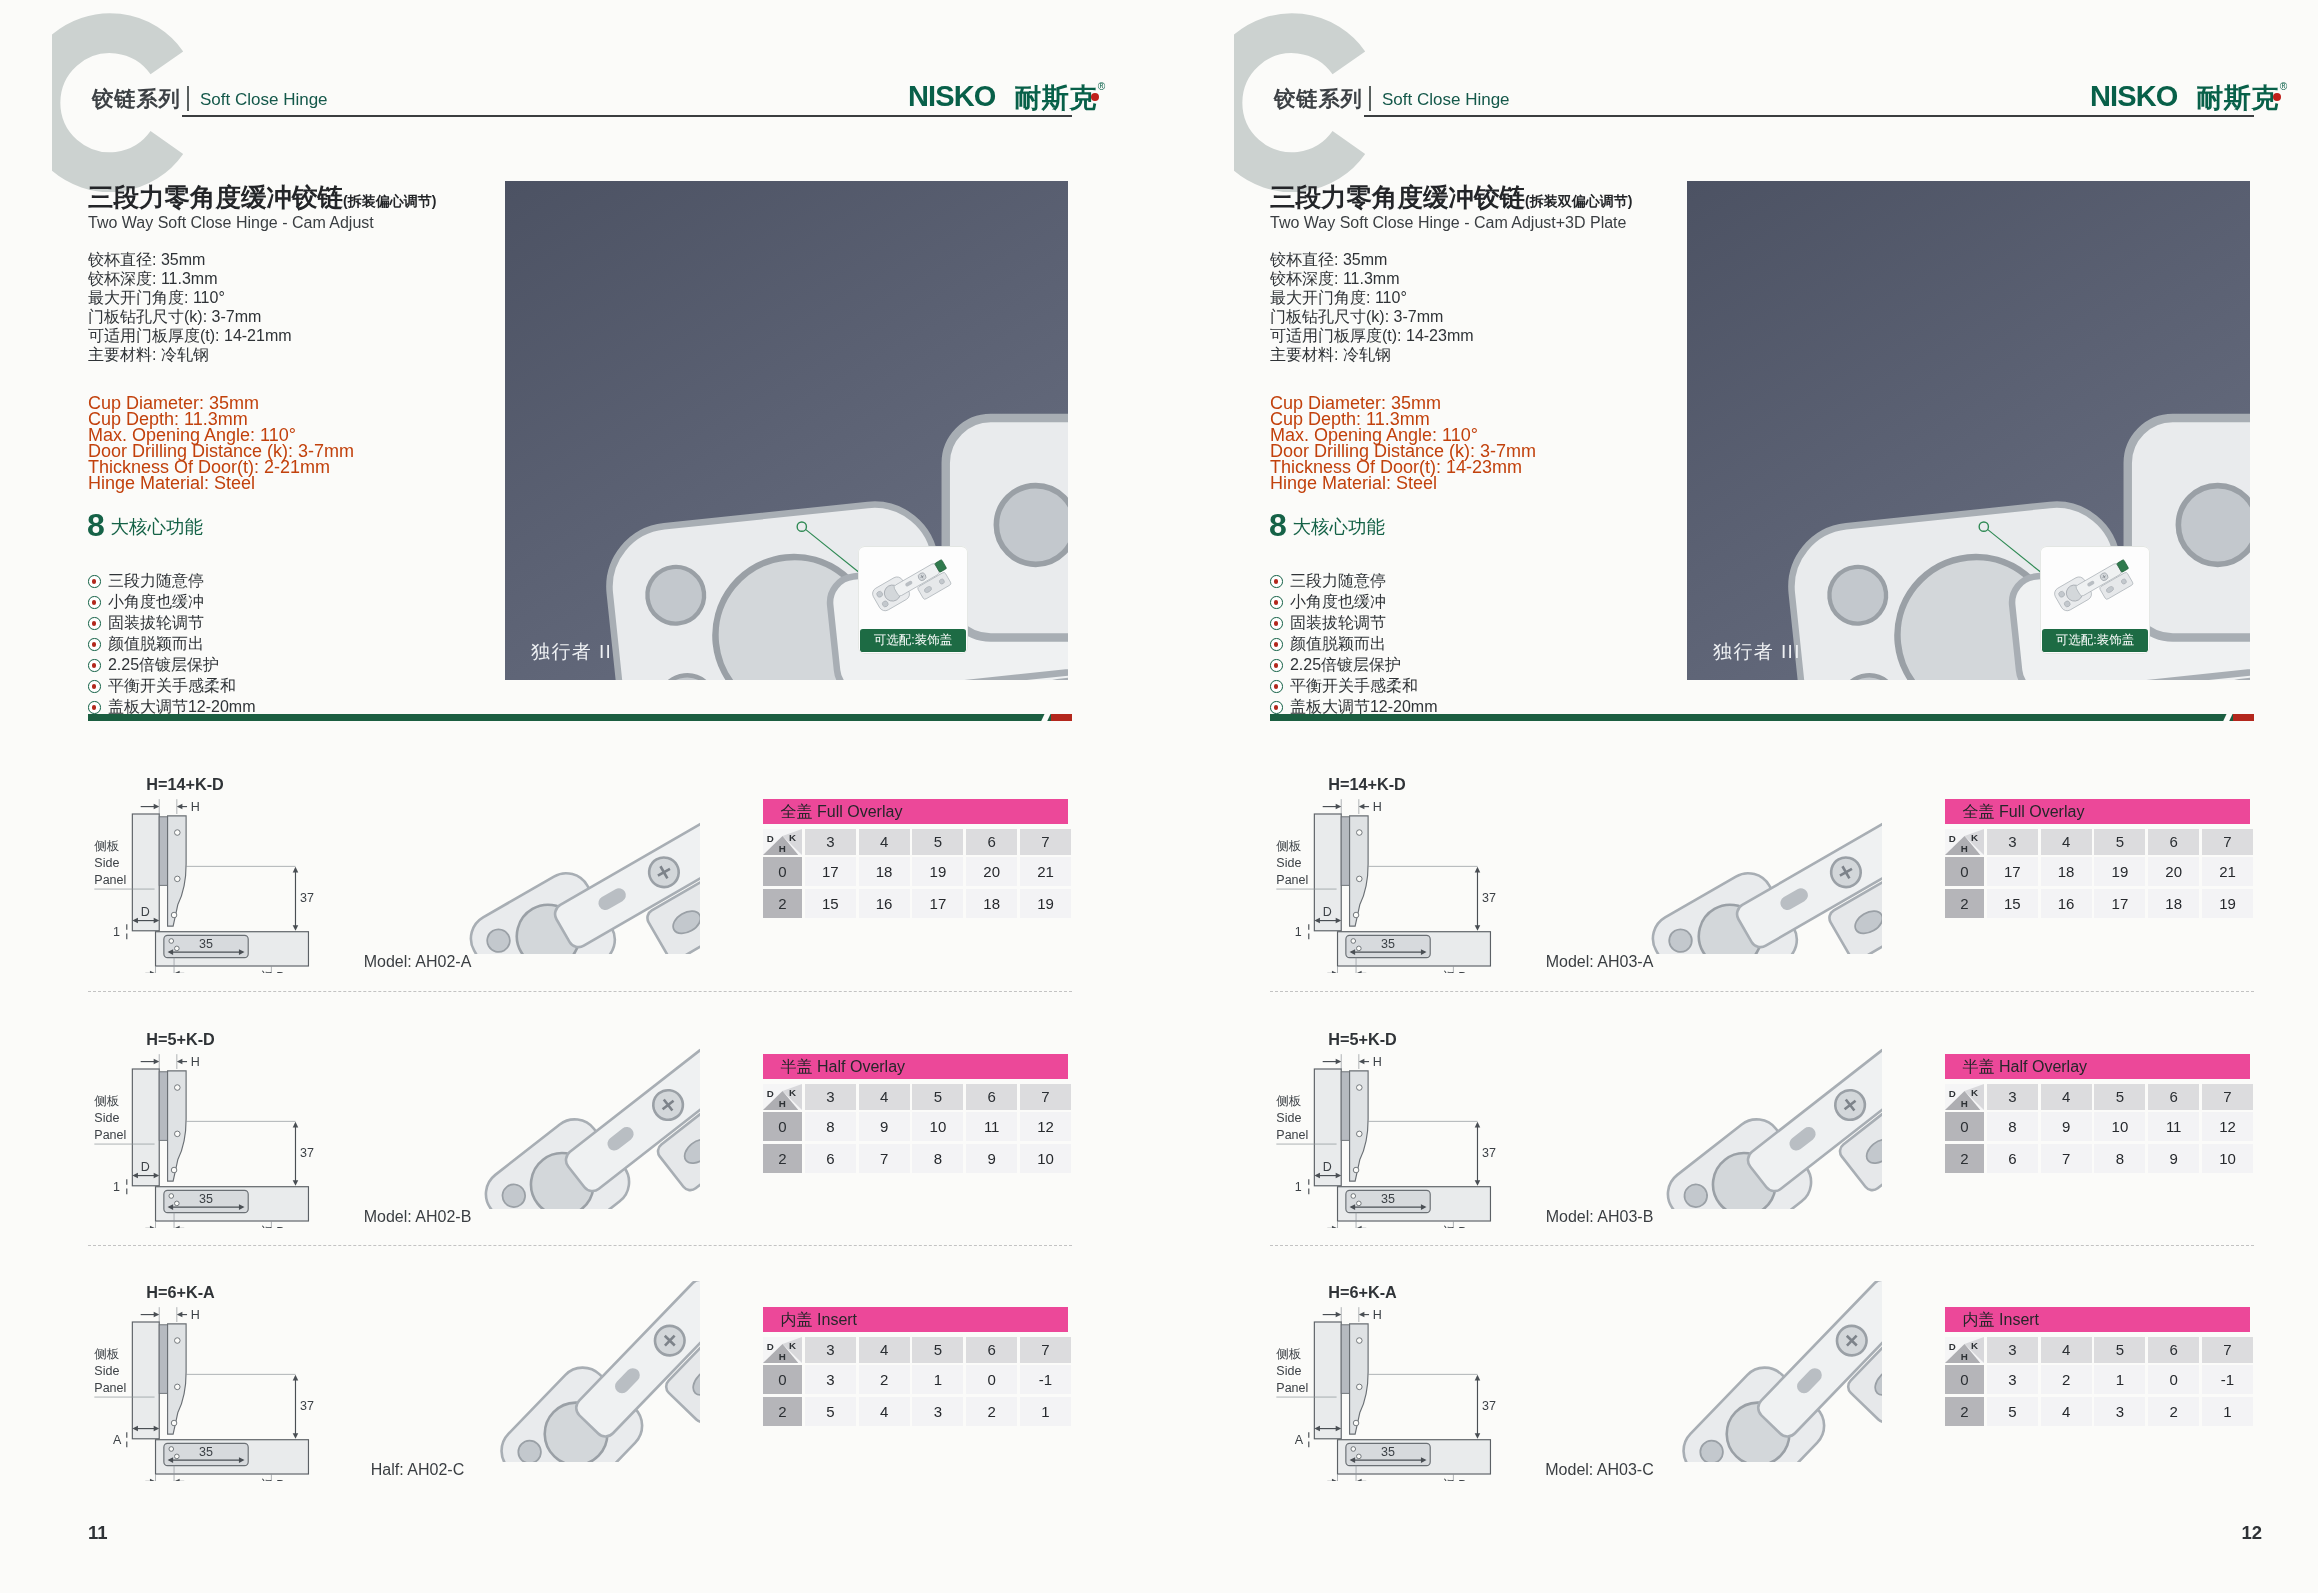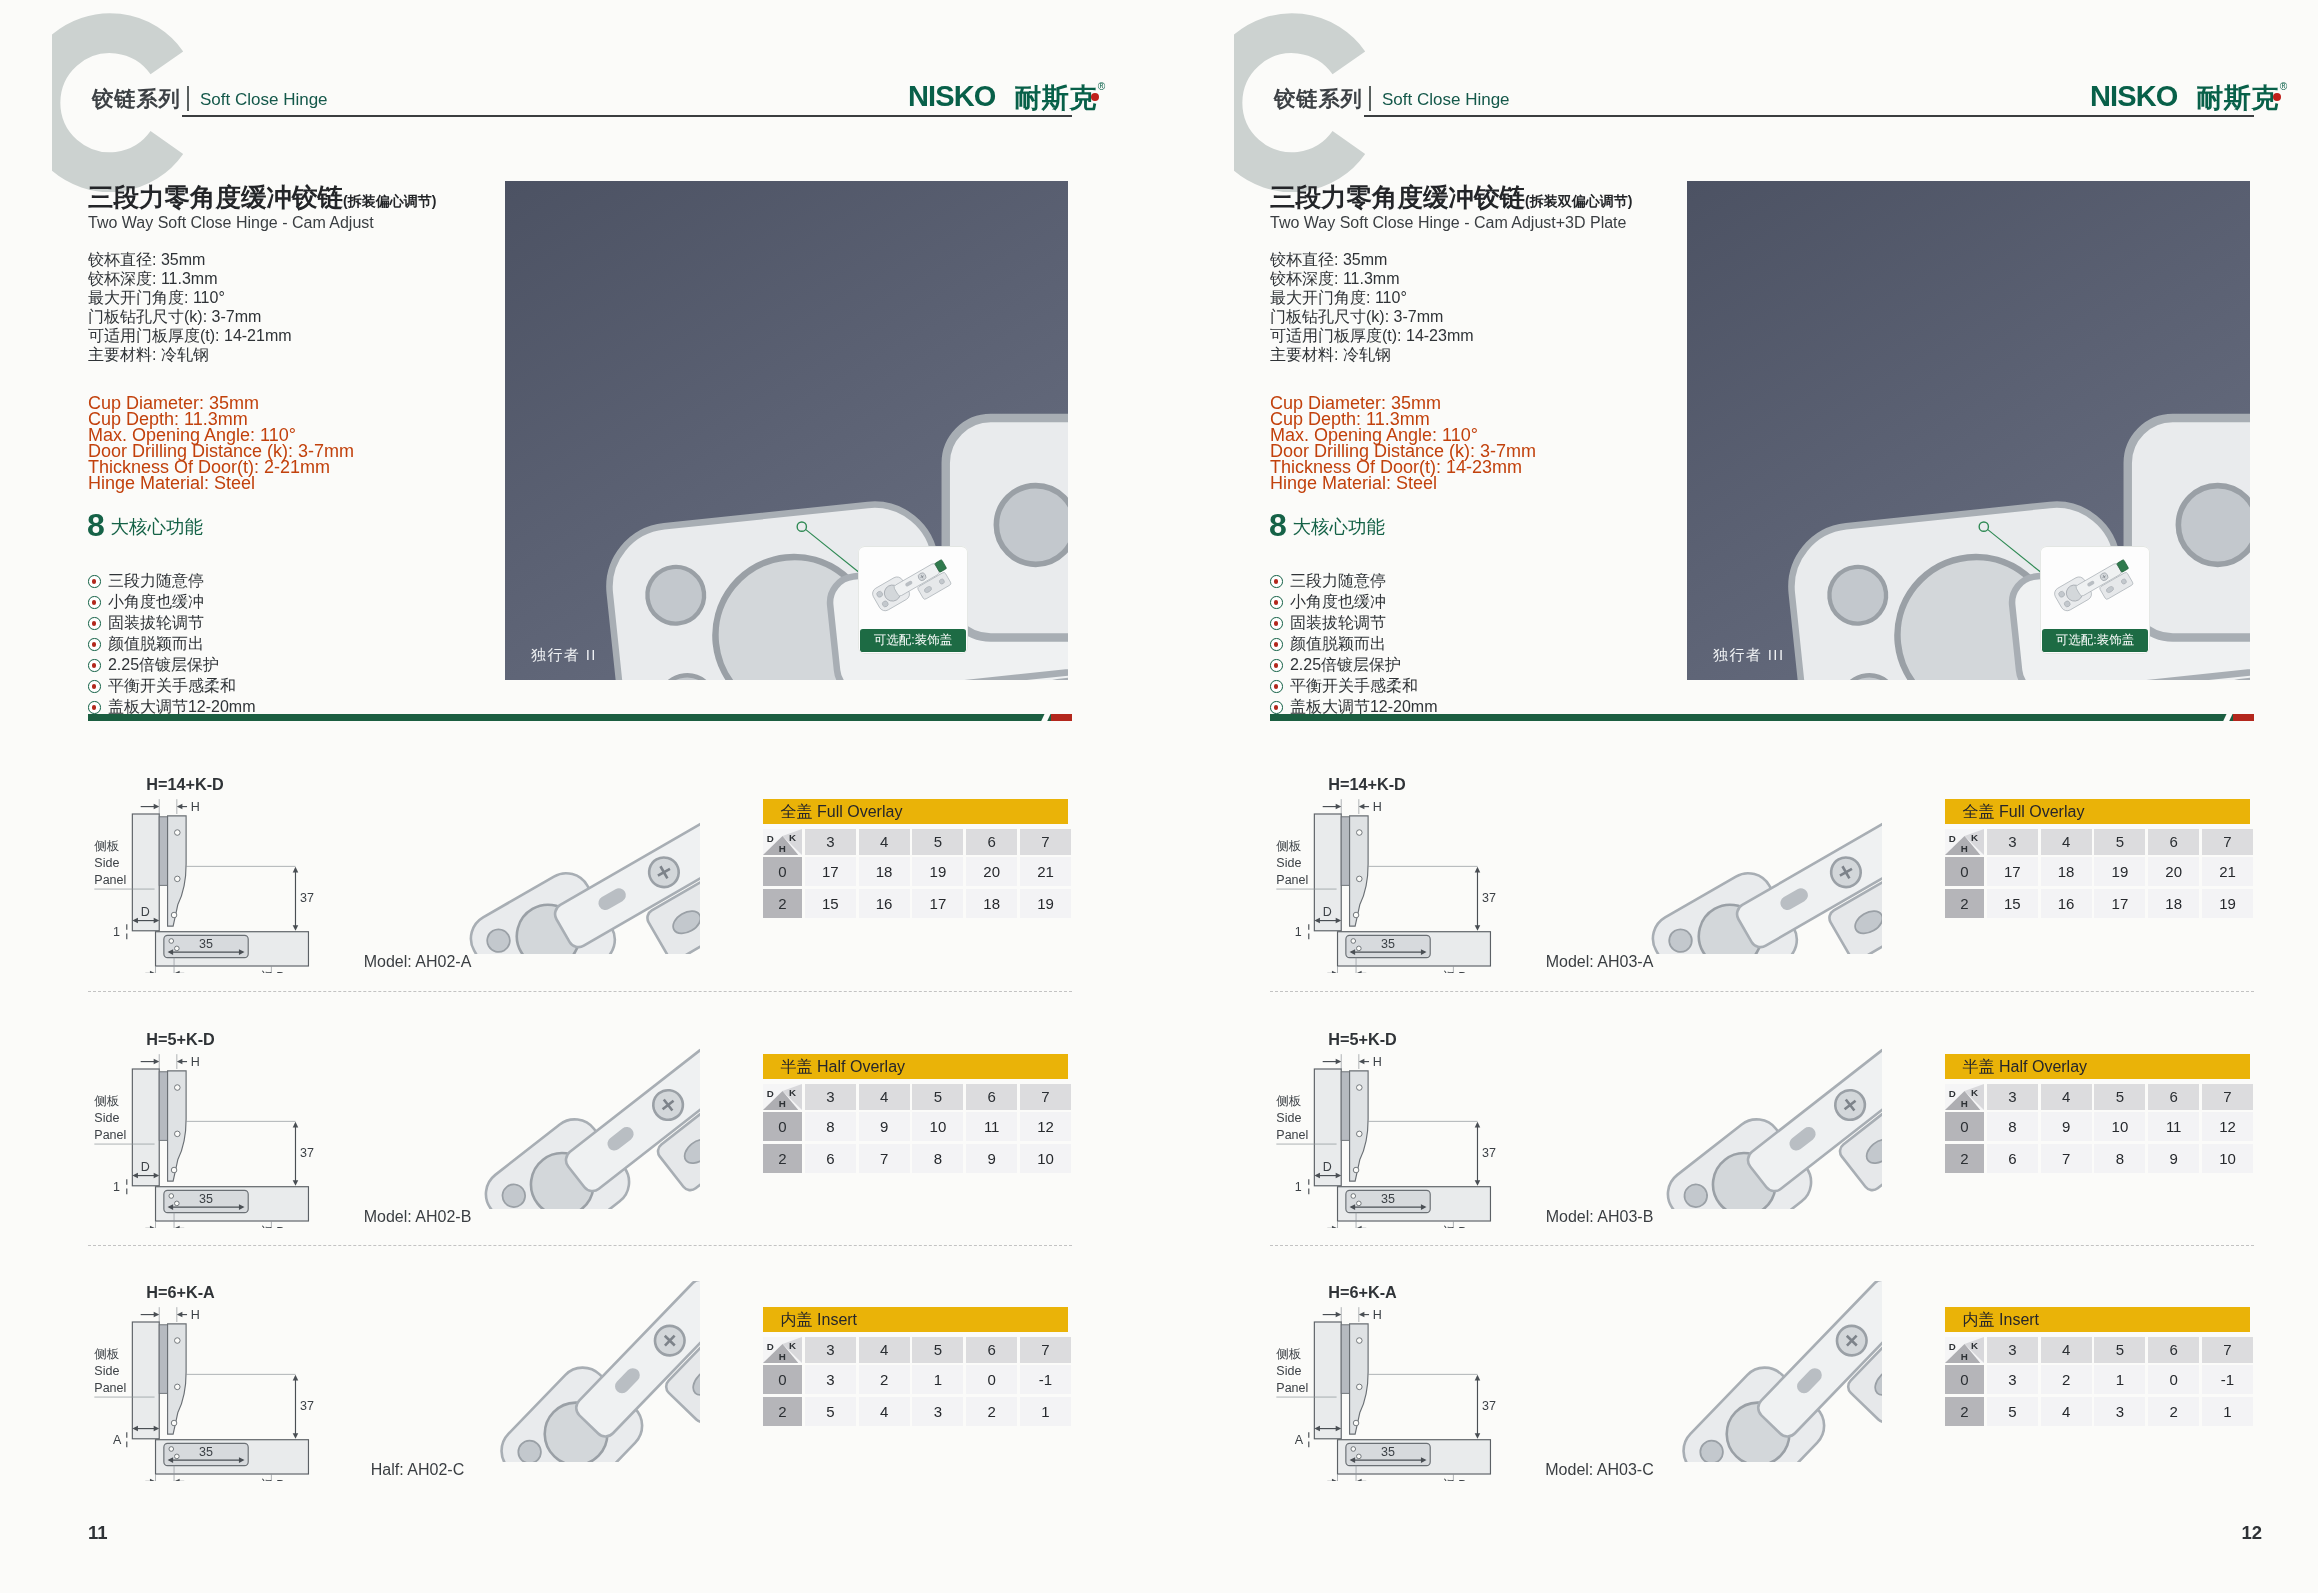--- a/index.html
+++ b/index.html
@@ -40,21 +40,21 @@
   .feat-title{font-size:18.5px;font-weight:400;color:#156247;margin-left:5.6px;padding-bottom:1.4px;}
   .feat-list{position:absolute;left:88px;top:571px;}
   .feat{display:flex;align-items:center;height:21px;font-size:16px;color:#2f3337;}
   .bullet{width:12.5px;height:12.5px;border-radius:50%;border:1.9px solid #156247;box-sizing:border-box;
           display:flex;align-items:center;justify-content:center;margin-right:7.4px;flex:none;background:#fff;}
   .bullet i{display:block;width:4.2px;height:4.2px;border-radius:50%;background:#b3281d;}
 
   
   .photo{position:absolute;left:505px;top:181px;width:563px;height:499px;
          background:linear-gradient(150deg,#4c5263 0%,#5b6173 48%,#6b7183 100%);overflow:hidden;}
-  .photo-caption{position:absolute;left:26px;bottom:15px;font-size:15px;color:#eef0f3;letter-spacing:1.4px;margin-top:36px;}
+  .photo-caption{position:absolute;left:26px;bottom:15px;font-size:19px;color:#eef0f3;letter-spacing:1.4px;margin-top:36px;}
   .inset{position:absolute;left:353px;top:365px;width:110px;height:108px;background:#fdfdfd;border-radius:6.5px;
          box-shadow:0 0 0 0.9px #e3e6e3 inset;}
   .inset-pic{position:absolute;left:2.8px;top:1.9px;width:105px;height:79px;}
   .inset-label{position:absolute;left:1.9px;bottom:1.9px;right:1.9px;height:23px;background:#1d6b44;border-radius:2.8px;
                color:#fff;font-size:12.5px;display:flex;align-items:center;justify-content:center;}
   .leader{position:absolute;left:0;top:0;width:100%;height:100%;}
 
   
   .divider{position:absolute;left:88px;top:714px;width:984px;height:6.5px;background:#1b5e41;}
   .divider .gap{position:absolute;right:23px;top:0;width:5.6px;height:6.5px;background:#fbfbf9;transform:skewX(-25deg);}
@@ -71,21 +71,21 @@
   .diag .d-fill{fill:#e9ebec;stroke:#5c6166;stroke-width:2.5;}
   .diag .d-back{fill:#b6bac0;stroke:#6a6f74;stroke-width:2;}
   .diag .d-part{fill:#dfe2e4;stroke:#6a6f74;stroke-width:2.5;}
   .diag .d-part2{fill:#d7dadd;stroke:#6a6f74;stroke-width:2.5;}
   .diag circle{fill:#fbfbf9;stroke:#6a6f74;stroke-width:2;}
   .hingebox{position:absolute;left:366px;top:6.5px;width:334px;height:181px;}
   .model{position:absolute;left:297px;top:187px;width:241px;text-align:center;font-size:16px;color:#3a3e42;}
 
   
   .table{position:absolute;left:763px;top:33px;width:305px;}
-  .t-title{height:25px;background:#eab308;color:#26262a;font-size:16px;line-height:25px;padding-left:17.6px;box-sizing:border-box;}
+  .t-title{height:25px;background:#ec4899;color:#26262a;font-size:16px;line-height:25px;padding-left:17.6px;box-sizing:border-box;}
   .t-row{display:flex;gap:2.8px;margin-top:2.8px;}
   .t-row.first{margin-top:4.6px;}
   .t-cols{display:flex;gap:2.8px;}
   .corner{width:39px;height:26px;flex:none;}
   .corner text{font-family:"Liberation Sans",sans-serif;font-size:21px;fill:#2d3135;font-weight:700;}
   .t-col{width:51px;height:26px;background:#dcdcde;display:flex;align-items:center;justify-content:center;
          font-size:15px;color:#2b2f33;}
   .t-rh{width:39px;height:29px;background:#b5b5b9;display:flex;align-items:center;justify-content:center;
         font-size:15px;color:#2b2f33;flex:none;}
   .t-cell{width:51px;height:29px;background:#f3f3f5;display:flex;align-items:center;justify-content:center;

